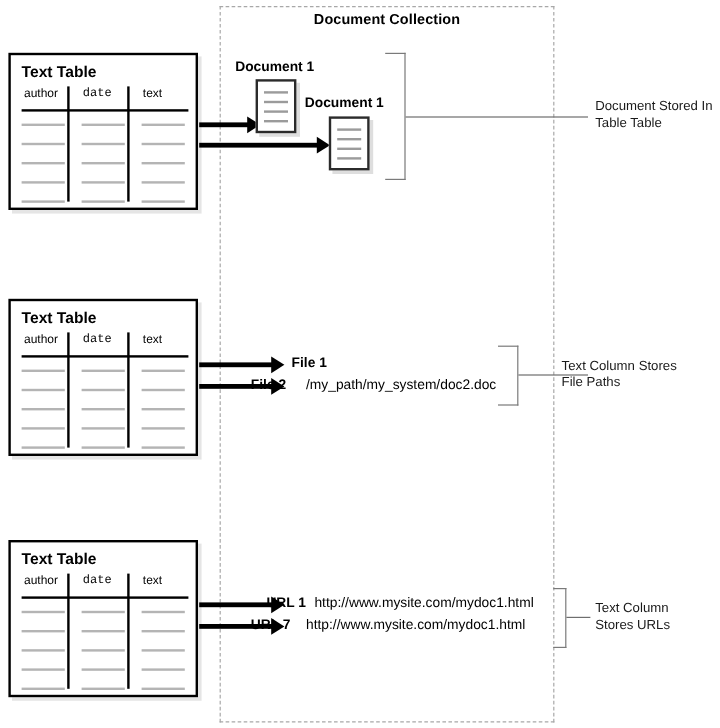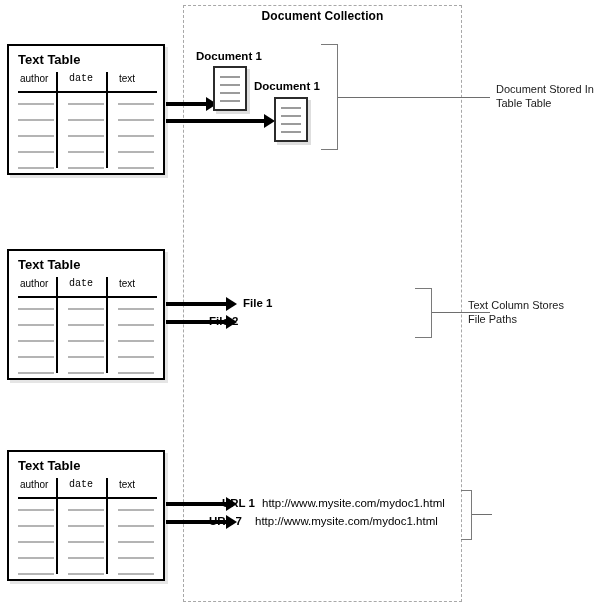--- a/index.html
+++ b/index.html
@@ -272,20 +272,21 @@
       </div>
   </div>
 
   <div class="arrow-shaft" style="left:166px; top:302px; width:62px;"></div>
   <div class="arrow-head" style="left:226px; top:297px;"></div>
   <div class="arrow-shaft" style="left:166px; top:320px; width:62px;"></div>
   <div class="arrow-head" style="left:226px; top:315px;"></div>
 
   <div class="entry-key" style="left:243px; top:297px;">File 1</div>
   <div class="entry-key" style="left:209px; top:315px;">File 2</div>
+  <div class="entry-val" style="left:255px; top:315px;">/my_path/my_system/doc2.doc</div>
 
   <div class="bracket" style="left:415px; top:288px; width:17px; height:50px;"></div>
   <div class="connector" style="left:432px; top:312px; width:58px;"></div>
   <div class="caption" style="left:468px; top:299px;">Text Column Stores
 File Paths</div>
 
   <div class="text-table" style="left:7px; top:450px;">
     <div class="tt-title">Text Table</div>
     <div class="tt-headers">
       <div class="tt-header c0">author</div>
@@ -319,14 +320,16 @@
   <div class="arrow-shaft" style="left:166px; top:520px; width:62px;"></div>
   <div class="arrow-head" style="left:226px; top:515px;"></div>
 
   <div class="entry-key" style="left:222px; top:497px;">URL 1</div>
   <div class="entry-val" style="left:262px; top:497px;">http://www.mysite.com/mydoc1.html</div>
   <div class="entry-key" style="left:209px; top:515px;">URL 7</div>
   <div class="entry-val" style="left:255px; top:515px;">http://www.mysite.com/mydoc1.html</div>
 
   <div class="bracket" style="left:461px; top:490px; width:11px; height:50px;"></div>
   <div class="connector" style="left:472px; top:514px; width:20px;"></div>
+  <div class="caption" style="left:496px; top:501px;">Text Column
+Stores URLs</div>
 
 </div>
 
 </body></html>

